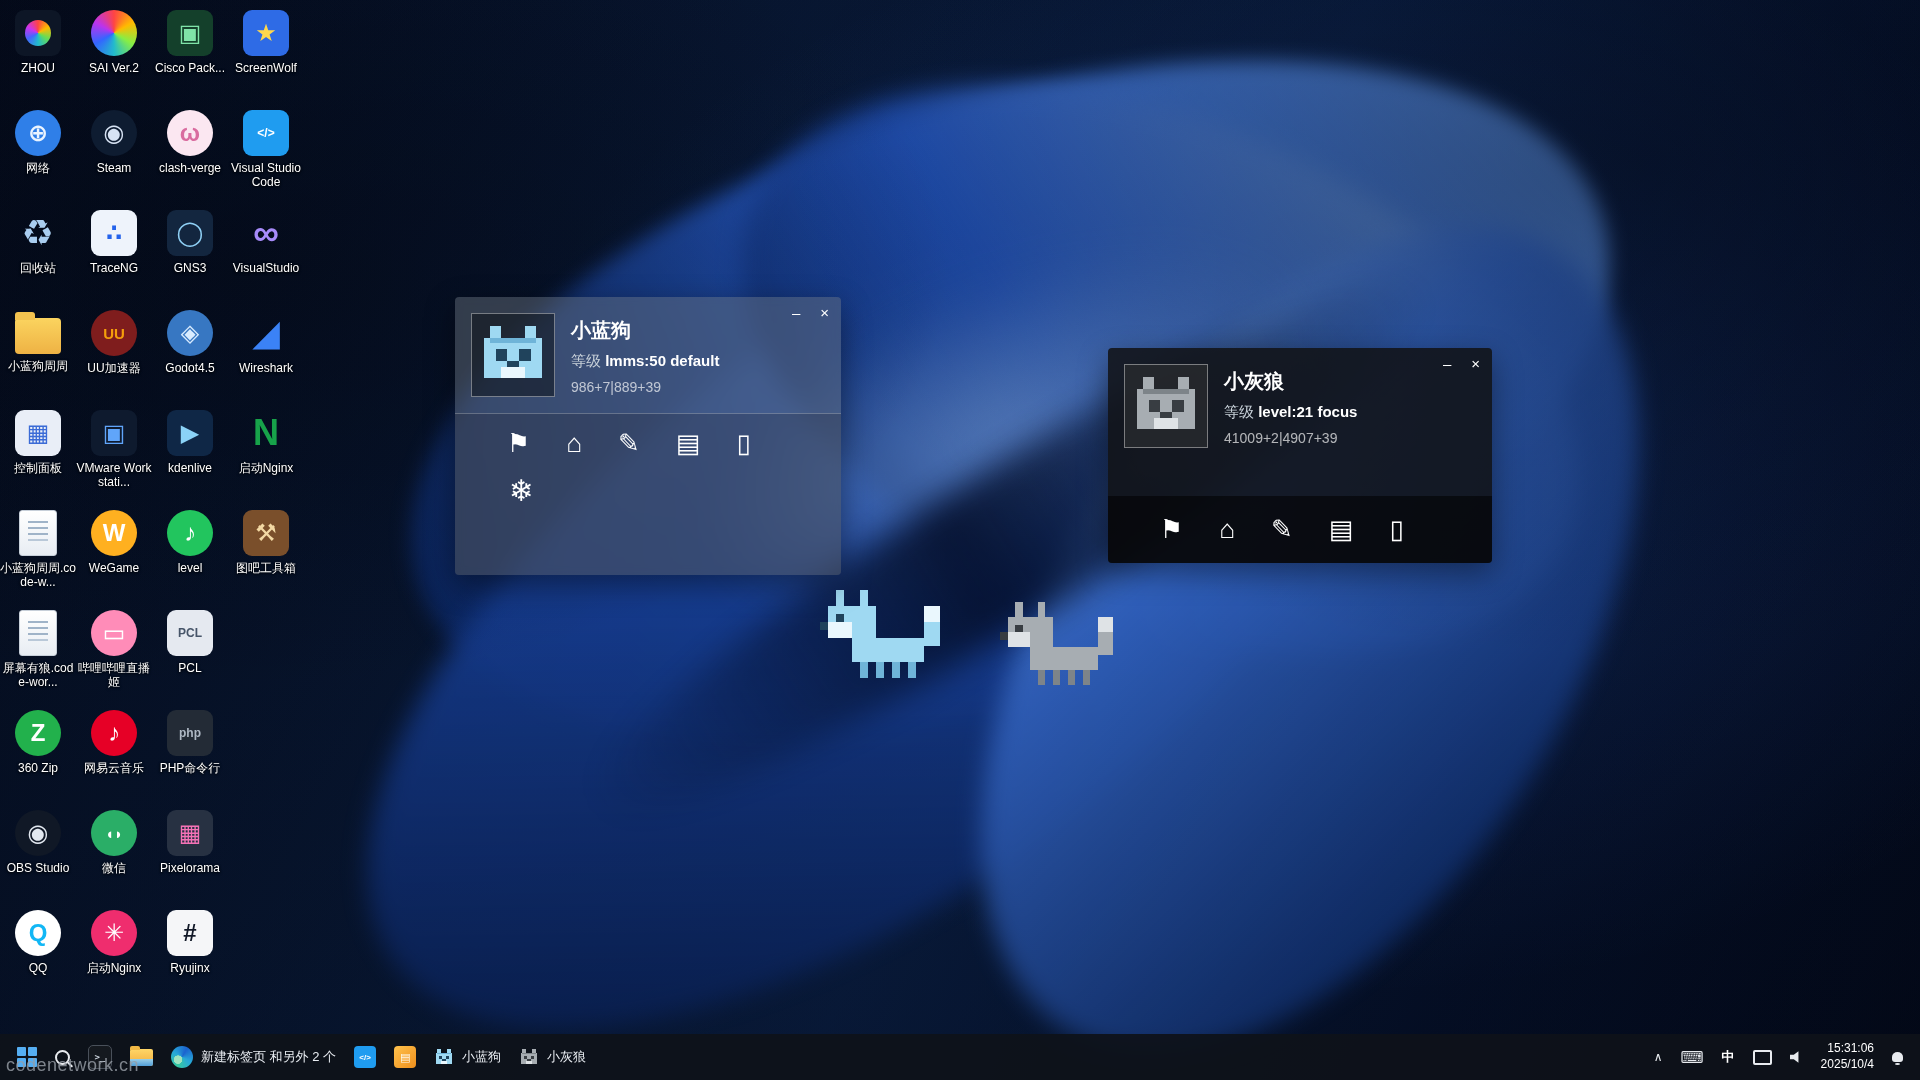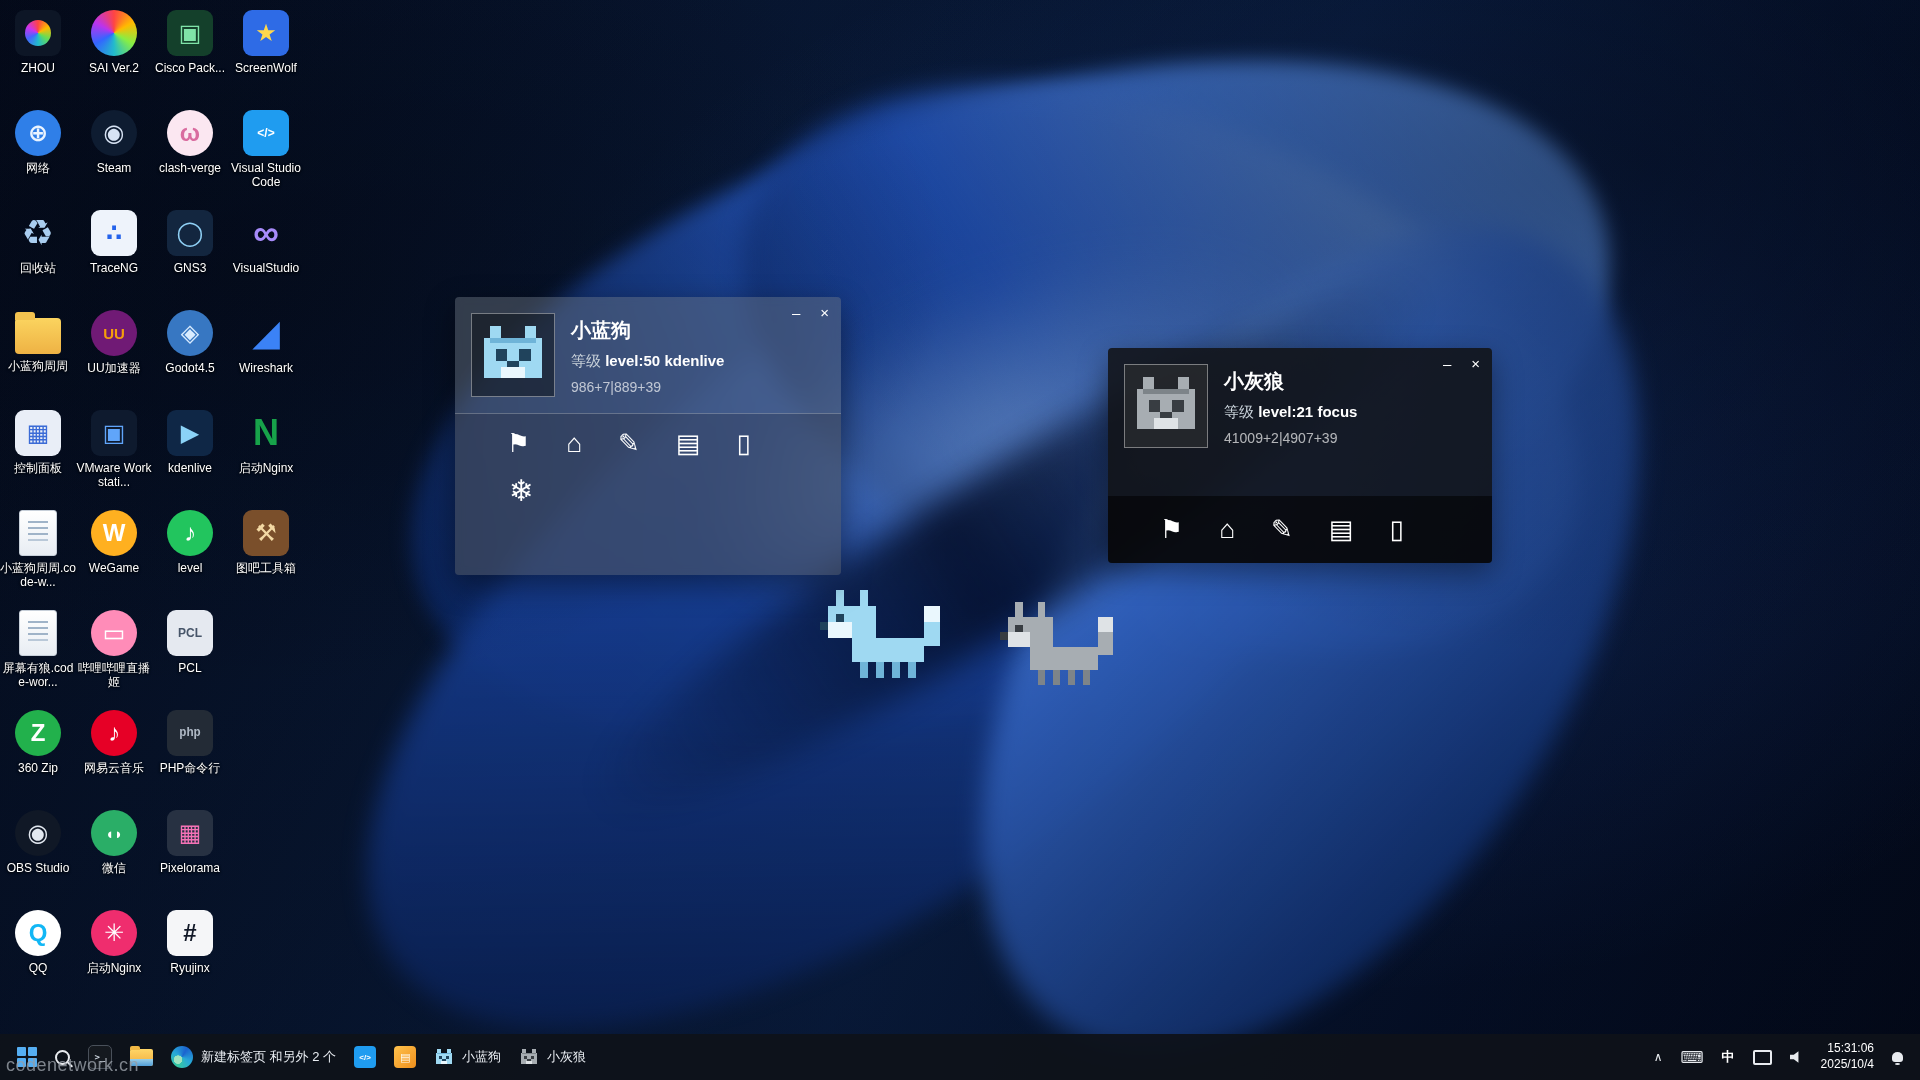--- a/index.html
+++ b/index.html
@@ -205,21 +205,21 @@
       <div class="ic plain">
         <span class="g" style="color: rgb(167, 139, 250); font-size: 36px;">∞</span>
       </div>
       <div class="ilabel">VisualStudio</div>
     </div>
     <div class="icell" style="grid-area: 4 / 1;">
       <div class="ic folder"></div>
       <div class="ilabel">小蓝狗周周</div>
     </div>
     <div class="icell" style="grid-area: 4 / 2;">
-      <div class="ic round" style="background: #701a75; align-items: center;">
+      <div class="ic round" style="background: #7f1d1d; align-items: center;">
         <span class="g" style="color: rgb(245, 158, 11); font-size: 15px;">UU</span>
       </div>
       <div class="ilabel">UU加速器</div>
     </div>
     <div class="icell" style="grid-area: 4 / 3;">
       <div class="ic round" style="background: rgb(55, 119, 194);">
         <span class="g" style="color: rgb(217, 236, 255); font-size: 24px;">◈</span>
       </div>
       <div class="ilabel">Godot4.5</div>
     </div>
@@ -297,21 +297,21 @@
       </div>
       <div class="ilabel">360 Zip</div>
     </div>
     <div class="icell" style="grid-area: 8 / 2;">
       <div class="ic round" style="background: rgb(230, 0, 38);">
         <span class="g" style="color: rgb(255, 255, 255); font-size: 24px;">♪</span>
       </div>
       <div class="ilabel">网易云音乐</div>
     </div>
     <div class="icell" style="grid-area: 8 / 3;">
-      <div class="ic tile" style="background: rgb(35, 43, 54); font-family: Liberation Mono, monospace;">
+      <div class="ic tile" style="background: rgb(35, 43, 54);">
         <span class="g" style="color: rgb(174, 184, 196); font-size: 12px;">php</span>
       </div>
       <div class="ilabel">PHP命令行</div>
     </div>
     <div class="icell" style="grid-area: 9 / 1;">
       <div class="ic round" style="background: rgb(16, 24, 38);">
         <span class="g" style="color: rgb(226, 232, 240); font-size: 24px;">◉</span>
       </div>
       <div class="ilabel">OBS Studio</div>
     </div>
@@ -360,21 +360,21 @@
 <rect x="2" y="2" width="8" height="1" fill="var(--p0-shade)"></rect>
 <rect x="3" y="4" width="2" height="2" fill="var(--p0-dark)"></rect>
 <rect x="7" y="4" width="2" height="2" fill="var(--p0-dark)"></rect>
 <rect x="4" y="7" width="4" height="2" fill="var(--p0-light)"></rect>
 <rect x="5" y="6" width="2" height="1" fill="var(--p0-dark)"></rect>
 </svg></div>
     <div class="pet-info">
       <div class="pet-title">小蓝狗</div>
       <div class="pet-level">
         <span class="lv-prefix">等级</span>
-        <span class="lv-val">level:50 kdenlive</span>
+        <span class="lv-val">lmms:50 default</span>
       </div>
       <div class="pet-stats">986+7|889+39</div>
     </div>
   </div>
   <div class="pet-toolbar">
       <span class="tool-ic">⚑</span>
       <span class="tool-ic">⌂</span>
       <span class="tool-ic">✎</span>
       <span class="tool-ic">▤</span>
       <span class="tool-ic">▯</span>

